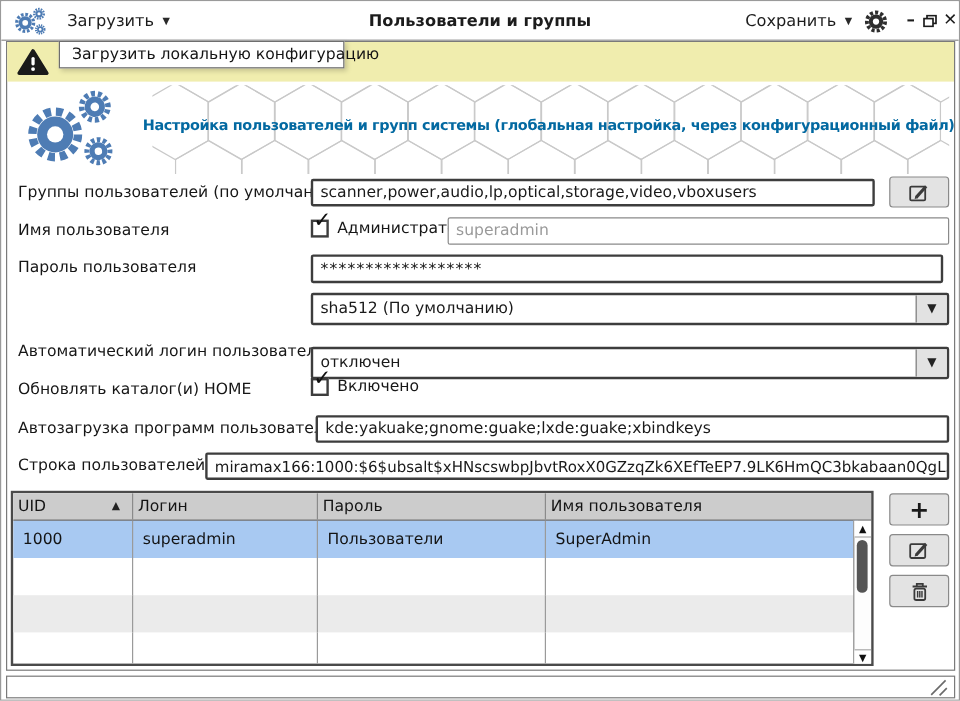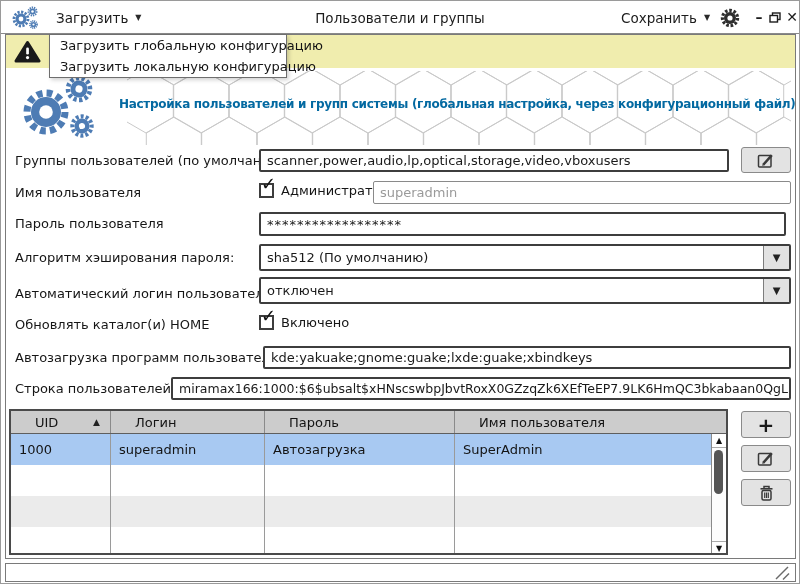--- a/index.html
+++ b/index.html
@@ -3,21 +3,21 @@
 <meta charset="utf-8">
 <style>
   html,body{margin:0;padding:0;background:#f2f2f2;}
   *{box-sizing:border-box;font-family:"DejaVu Sans",sans-serif;}
   #window{position:relative;width:800px;height:584px;background:#fff;border:1px solid #9a9a9a;overflow:hidden;}
   .abs{position:absolute;}
 
   
   #toolbar{left:0;top:0;width:100%;height:33px;background:#fff;border-bottom:1px solid #8a8a8a;}
   .tb-item{display:flex;align-items:center;gap:7px;font-size:13.5px;color:#1c1c1c;cursor:default;}
-  #app-title{left:0;top:0;width:100%;height:33px;display:flex;align-items:center;justify-content:center;font-size:13.5px;font-weight:normal;color:#1c1c1c;pointer-events:none;}
+  #app-title{left:0;top:0;width:100%;height:33px;display:flex;align-items:center;justify-content:center;font-size:13.5px;font-weight:bold;color:#1c1c1c;pointer-events:none;}
   .arrow{font-size:8px;color:#2a2a2a;}
   .winctl{font-size:14px;font-weight:bold;color:#1c1c1c;display:flex;align-items:center;justify-content:center;width:16px;height:18px;}
 
   
   #main-panel{left:4px;top:33px;width:791px;height:525px;border:1px solid #7a7a7a;background:#fff;}
   #warning-bar{left:0;top:0;width:100%;height:33px;background:#f0edae;display:flex;align-items:center;}
   #warning-text{font-size:13px;color:#1c1c1c;margin-left:8px;}
 
   
   #load-menu{left:48px;top:33px;width:238px;background:#fff;border:1px solid #6e6e6e;box-shadow:2px 2px 4px rgba(0,0,0,.18);z-index:50;}
@@ -35,21 +35,21 @@
   .combo-val{flex:1;font-size:13px;color:#1a1a1a;display:flex;align-items:center;padding:0 6px;white-space:nowrap;overflow:hidden;}
   .combo-btn{width:26px;background:#e2e2e2;border-left:1px solid #7d7d7d;display:flex;align-items:center;justify-content:center;font-size:10px;color:#222;}
   .cb{width:15px;height:15px;border:2px solid #3d3d3d;background:#fff;position:relative;}
   .cb .check{position:absolute;left:0px;top:-10px;font-size:18px;font-weight:bold;color:#101010;line-height:18px;}
   .cb-lbl{font-size:13px;color:#161616;margin-left:7px;white-space:nowrap;}
   .sq-btn{background:#e3e3e3;border:1px solid #8a8a8a;border-radius:3px;display:flex;align-items:center;justify-content:center;cursor:default;}
 
   
   #users-table{left:8px;top:408px;width:719px;height:146px;border:2px solid #4a4a4a;background:#fff;overflow:hidden;}
   .thead{display:flex;height:23px;background:#cccccc;border-bottom:1px solid #5e5e5e;}
-  .th{font-size:13px;color:#141414;display:flex;align-items:center;padding-left:24px;border-right:1px solid #8a8a8a;position:relative;}
+  .th{font-size:13px;color:#141414;display:flex;align-items:center;padding-left:4px;border-right:1px solid #8a8a8a;position:relative;}
   .trow{display:flex;height:31px;width:704px;}
   .td{font-size:13px;color:#141414;display:flex;align-items:center;padding-left:8px;border-right:1px solid #9a9a9a;overflow:hidden;}
   .c0{width:100px;} .c1{width:154px;} .c2{width:190px;} .c3{flex:1;border-right:none!important;}
   .row-sel{background:#a8c9f2;}
   .row-even{background:#ebebeb;}
   .sort-ico{position:absolute;right:10px;top:6px;font-size:9px;color:#222;}
   
   #vscroll{position:absolute;right:0;top:23px;width:15px;height:121px;background:#fdfdfd;border-left:1px solid #8a8a8a;}
   .sc-arrow{position:absolute;left:0;width:14px;height:14px;display:flex;align-items:center;justify-content:center;font-size:8px;color:#111;background:#fff;}
   #sc-thumb{position:absolute;left:2px;top:16px;width:9px;height:44px;background:#555;border-radius:5px;}
@@ -208,30 +208,29 @@
     <span class="cb">
       <span class="check">✓</span>
     </span>
     <span class="cb-lbl">Администратор</span>
   </div>
   <div class="abs tb ghost" style="left:372px;top:180px;width:418px;height:23px;border-color:#8a8a8a;border-width:1.5px;">superadmin</div>
 
   <div class="abs lbl" style="left:14px;top:215px;">Пароль пользователя</div>
   <div class="abs tb" style="left:258px;top:211px;width:527px;height:24px;letter-spacing:1px;">******************</div>
 
-  <div class="abs lbl" style="left:14px;top:249px;">Алгоритм хэширования пароля:</div>
   <div class="abs combo" style="left:258px;top:243px;width:532px;height:27px;justify-content:flex-end;">
     <span class="combo-val">sha512 (По умолчанию)</span>
     <span class="combo-btn">
         <span>▼</span>
       </span>
   </div>
 
   <div class="abs lbl" style="left:14px;top:285px;">Автоматический логин пользователя</div>
-  <div class="abs combo" style="left:258px;top:276px;width:532px;height:27px;">
+  <div class="abs combo" style="left:258px;top:288px;width:532px;height:27px;">
     <span class="combo-val">отключен</span>
     <span class="combo-btn">
         <span>▼</span>
       </span>
   </div>
 
   <div class="abs lbl" style="left:14px;top:316px;">Обновлять каталог(и) HOME</div>
   <div class="abs" style="left:258px;top:314px;display:flex;align-items:center;">
     <span class="cb">
       <span class="check">✓</span>
@@ -251,21 +250,21 @@
         <span>UID</span>
         <span class="sort-ico">▲</span>
       </div>
       <div class="th c1">Логин</div>
       <div class="th c2">Пароль</div>
       <div class="th c3" style="border-right:none;">Имя пользователя</div>
     </div>
     <div class="trow row-sel">
       <div class="td c0">1000</div>
       <div class="td c1">superadmin</div>
-      <div class="td c2">Автозагрузка</div>
+      <div class="td c2">Пользователи</div>
       <div class="td c3">SuperAdmin</div>
     </div>
     <div class="trow">
       <div class="td c0"></div>
         <div class="td c1"></div>
         <div class="td c2"></div>
         <div class="td c3"></div>
     </div>
     <div class="trow row-even">
       <div class="td c0"></div>
@@ -313,17 +312,16 @@
   </div>
 
   <div class="abs" id="status-bar">
     <svg width="789" height="17">
       <line x1="770" y1="15" x2="782" y2="3" stroke="#6a6a6a" stroke-width="1.4"></line>
       <line x1="777" y1="15.5" x2="783" y2="9.5" stroke="#6a6a6a" stroke-width="1.4"></line>
     </svg>
   </div>
 
   <div class="abs" id="load-menu">
-    <div class="menu-item">Загрузить глобальную конфигурацию</div>
     <div class="menu-item">Загрузить локальную конфигурацию</div>
   </div>
 
 </div>
 
 </body></html>

